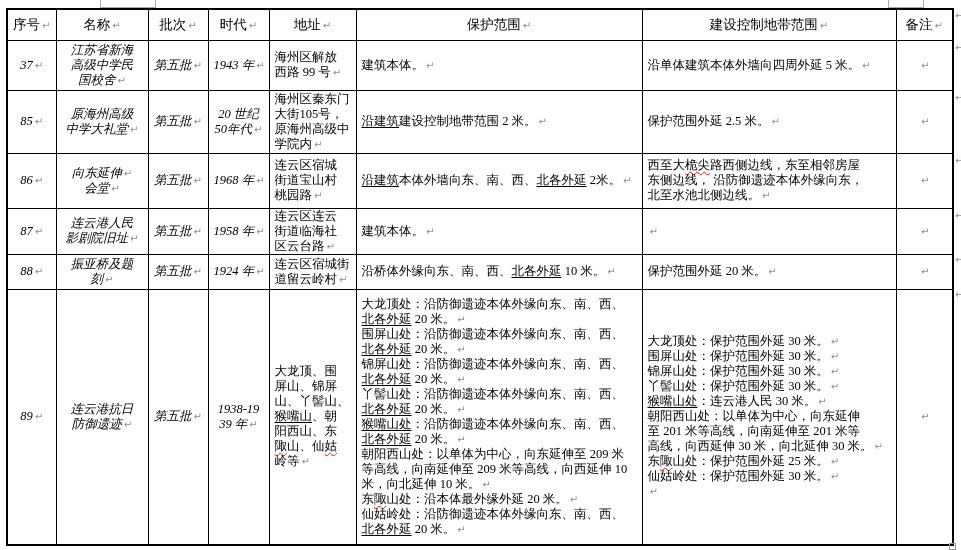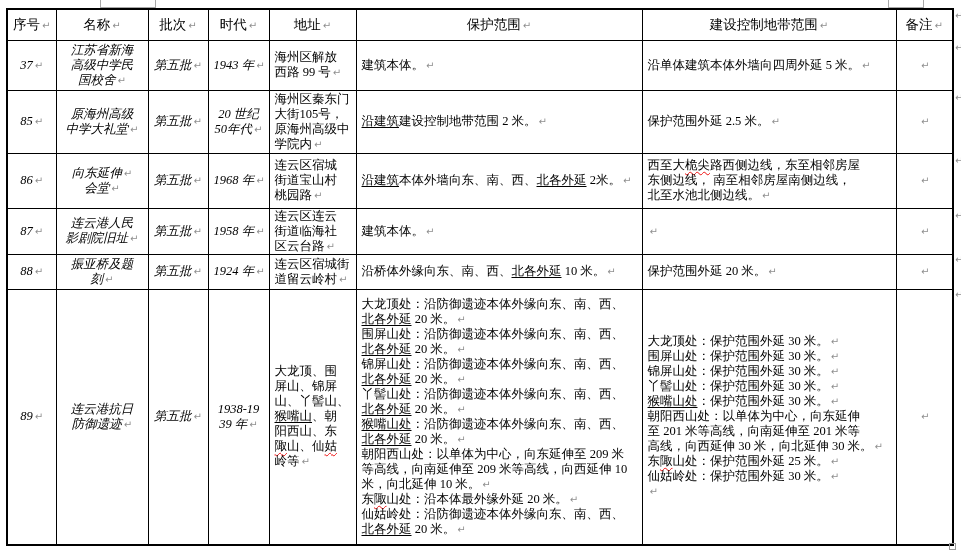--- a/index.html
+++ b/index.html
@@ -150,21 +150,21 @@
           <td class="left">
             <div class="line"><span>连云区宿城</span></div>
             <div class="line"><span>街道宝山村</span></div>
             <div class="line"><span>桃园路</span><span class="pm">↵</span></div>
           </td>
           <td class="left">
             <div class="line"><span class="g">沿建筑</span><span>本体外墙向东、南、西、</span><span class="g">北各外延</span><span> </span><span class="d">2</span><span>米。</span><span class="pm">↵</span></div>
           </td>
           <td class="left">
             <div class="line"><span>西至大</span><span class="r">桅尖</span><span>路西侧边线，东至相邻房屋</span></div>
-            <div class="line"><span>东侧边线，  南至相邻房屋南侧边线，</span></div>
+            <div class="line"><span>东侧边线，  沿防御遗迹本体外缘向东，</span></div>
             <div class="line"><span>北至水池北侧边线。</span><span class="pm">↵</span></div>
           </td>
           <td class="center">
             <div class="line"><span class="pm">↵</span></div>
           </td>
         </tr>
         <tr style="height: 44px;">
           <td class="center">
             <div class="line"><span class="d">87</span><span class="pm">↵</span></div>
           </td>
@@ -261,21 +261,21 @@
             <div class="line"><span>米，向北延伸 </span><span class="d">10</span><span> 米。</span><span class="pm">↵</span></div>
             <div class="line"><span>东</span><span class="r">陬</span><span>山处：沿本体最外缘外延 </span><span class="d">20</span><span> 米。</span><span class="pm">↵</span></div>
             <div class="line"><span>仙姑岭处：沿防御遗迹本体外缘向东、南、西、</span></div>
             <div class="line"><span class="g">北各外延</span><span> </span><span class="d">20</span><span> 米。</span><span class="pm">↵</span></div>
           </td>
           <td class="left">
             <div class="line"><span>大龙顶处：保护范围外延 </span><span class="d">30</span><span> 米。</span><span class="pm">↵</span></div>
             <div class="line"><span>围屏山处：保护范围外延 </span><span class="d">30</span><span> 米。</span><span class="pm">↵</span></div>
             <div class="line"><span>锦屏山处：保护范围外延 </span><span class="d">30</span><span> 米。</span><span class="pm">↵</span></div>
             <div class="line"><span>丫髻山处：保护范围外延 </span><span class="d">30</span><span> 米。</span><span class="pm">↵</span></div>
-            <div class="line"><span class="g">猴嘴山处</span><span>：保护范围外延 </span><span class="d">30</span><span> 米。</span><span class="pm">↵</span></div>
+            <div class="line"><span class="g">猴嘴山处</span><span>：连云港人民 </span><span class="d">30</span><span> 米。</span><span class="pm">↵</span></div>
             <div class="line"><span>朝阳西山处：以单体为中心，向东延伸</span></div>
             <div class="line"><span>至 </span><span class="d">201</span><span> 米等高线，向南延伸至 </span><span class="d">201</span><span> 米等</span></div>
             <div class="line"><span>高线，向西延伸 </span><span class="d">30</span><span> 米，向北延伸 </span><span class="d">30</span><span> 米。</span><span class="pm">↵</span></div>
             <div class="line"><span>东</span><span class="r">陬</span><span>山处：保护范围外延 </span><span class="d">25</span><span> 米。</span><span class="pm">↵</span></div>
             <div class="line"><span>仙姑岭处：保护范围外延 </span><span class="d">30</span><span> 米。</span><span class="pm">↵</span></div>
             <div class="line"><span class="pm">↵</span></div>
           </td>
           <td class="center">
             <div class="line"><span class="pm">↵</span></div>
           </td>

